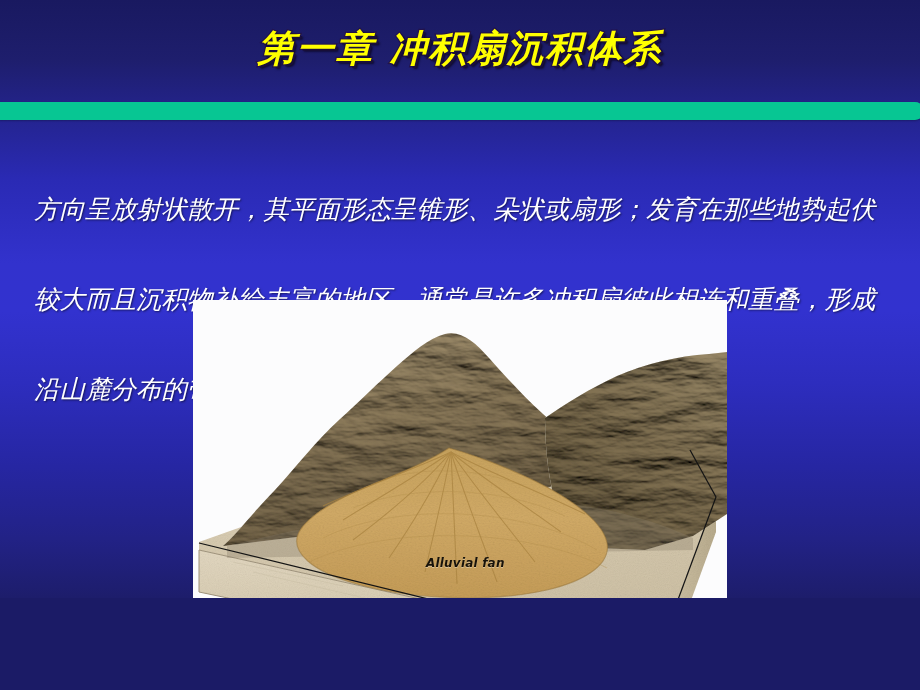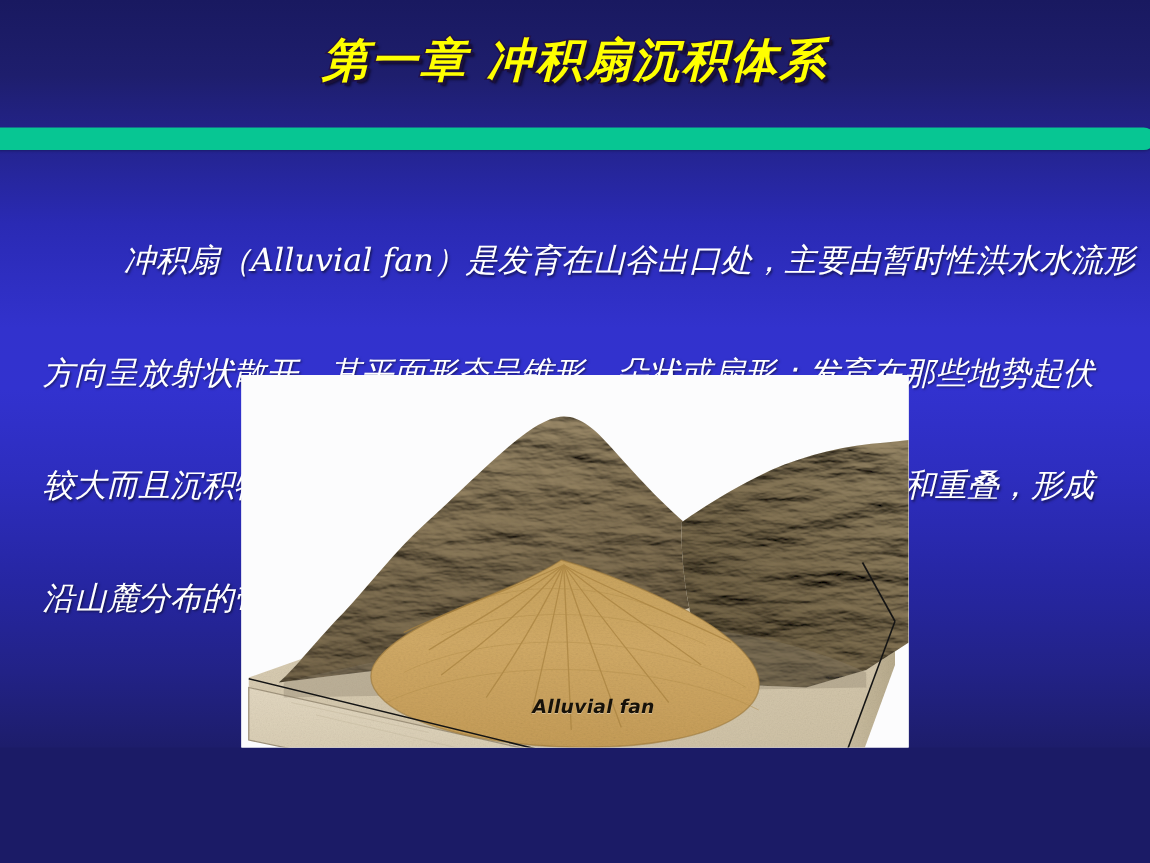--- a/index.html
+++ b/index.html
@@ -78,41 +78,40 @@
     position:absolute; left:193px; top:300px;
     width:534px; height:390px;
     background:#fcfcfd;
     overflow:hidden;
   }
   #fig-canvas { position:absolute; inset:0; width:100%; height:100%; display:block; }
   #fan-label {
     position:absolute; left:0; top:0;
     font-family:"DejaVu Sans", sans-serif;
     font-weight:bold;
-    font-size:15px;
+    font-size:12px;
     color:#171209;
     letter-spacing:.2px;
     transform:translate(233px, 256px);
     text-shadow:0 1px 0 rgba(255,255,255,.35);
     white-space:nowrap;
   }
 </style>
 </head>
 <body>
 
 <div id="slide">
 
   <div id="title-wrap">
     <span id="title">第一章  冲积扇沉积体系</span>
   </div>
 
   <div id="divider"></div>
 
   <div id="body-text">
-    <span class="ln first">        冲积扇（Alluvial fan）是发育在山谷出口处，主要由暂时性洪水水流形</span>
     <span class="ln">方向呈放射状散开，其平面形态呈锥形、朵状或扇形；发育在那些地势起伏</span>
     <span class="ln">较大而且沉积物补给丰富的地区。通常是许多冲积扇彼此相连和重叠，形成</span>
     <span class="ln">沿山麓分布的带状或裙边状的冲积扇群。</span>
   </div>
 
   <div id="figure">
     <svg id="fig-canvas" viewBox="0 0 534 390" preserveAspectRatio="none">
       <defs>
         <linearGradient id="gMtnA" x1="0" y1="0" x2="0.3" y2="1">
           <stop offset="0%" stop-color="#cdc2ab"></stop>

